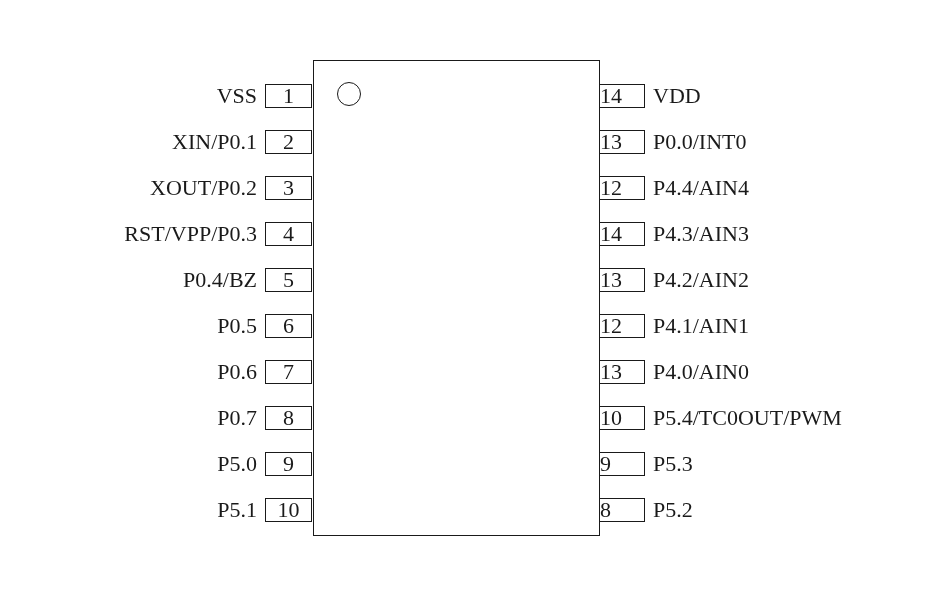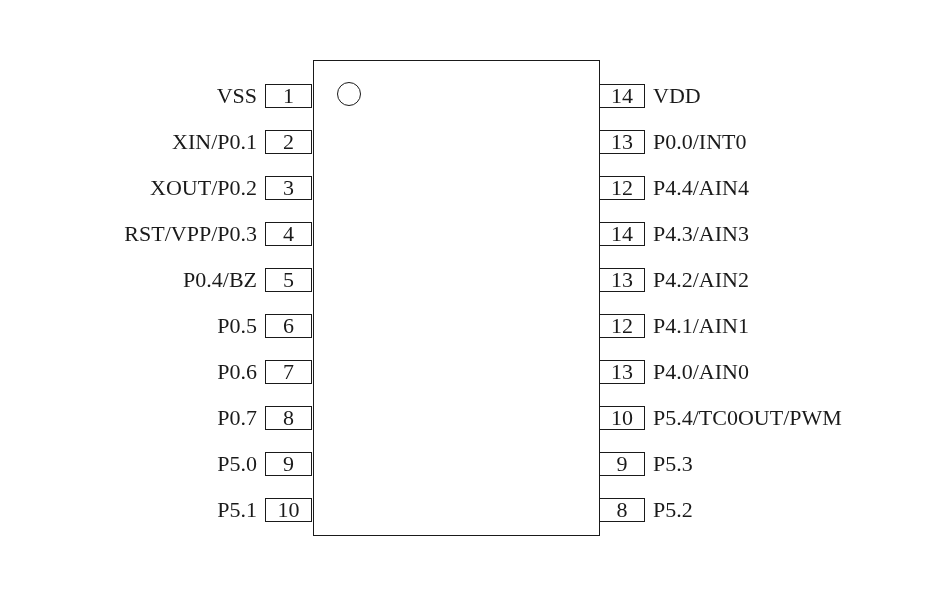--- a/index.html
+++ b/index.html
@@ -62,21 +62,21 @@
     text-align: center;
     background: #ffffff;
   }
   .box-right {
     left: 599px;
     top: calc(84px + 46px * var(--i));
     width: 44px;
     height: 22px;
     line-height: 22px;
     border: 1.5px solid #1a1a1a;
-    text-align: center;
+    text-align: left;
     background: #ffffff;
   }
   .lbl-right {
     left: 653px;
     top: calc(84px + 46px * var(--i));
     text-align: center;
   }
 </style>
 </head>
 <body>

